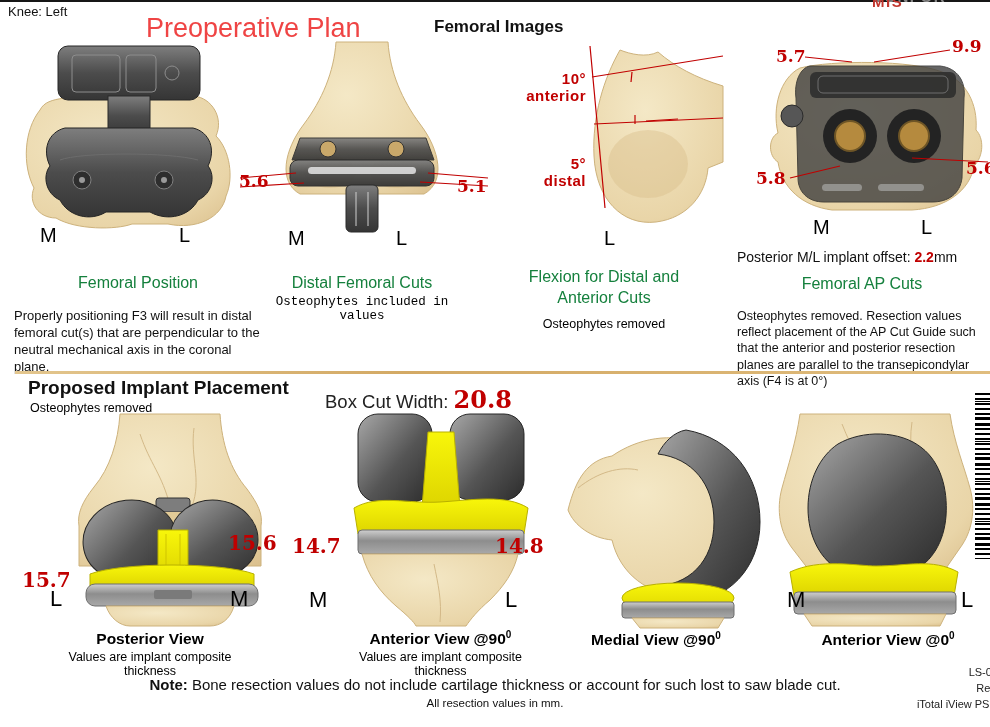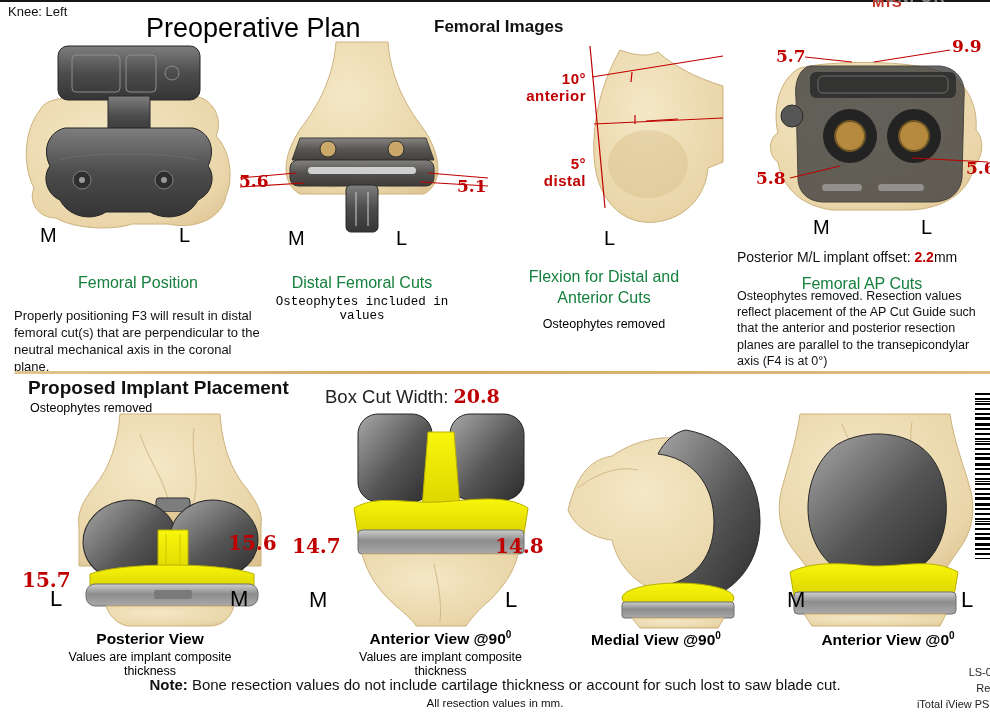--- a/index.html
+++ b/index.html
@@ -61,21 +61,21 @@
 
 <div class="abs topline"></div>
 <div class="abs logoclip">
   <span>
       <span style="color:#8a8a8a">CONFOR</span>
       <span style="color:#c2362e">MIS</span>
     </span>
 </div>
 
 <div class="abs" style="left:8px;top:4px;font-size:13px;">Knee: Left</div>
-<div class="abs" style="left:146px;top:13px;font-size:27px;color:#000000;">Preoperative Plan</div>
+<div class="abs" style="left:146px;top:13px;font-size:27px;color:#ef4444;">Preoperative Plan</div>
 <div class="abs" style="left:434px;top:17px;font-size:17px;font-weight:bold;">Femoral Images</div>
 
 <svg style="left:20px;top:40px;" width="215" height="190" viewBox="0 0 215 190">
   <path d="M20,70 C4,90 2,125 14,148 C8,162 18,178 36,178 C56,190 96,190 112,184 L148,184 C176,190 202,178 206,156 C214,138 210,110 196,96 C204,78 192,58 174,56 L44,58 C32,60 24,62 20,70 Z" fill="url(#gbone)" stroke="#cdb27c"></path>
   <rect x="38" y="6" width="142" height="54" rx="10" fill="url(#gjig)" stroke="#262626"></rect>
   <rect x="52" y="15" width="48" height="37" rx="4" fill="none" stroke="#8d8d8d"></rect>
   <rect x="106" y="15" width="30" height="37" rx="4" fill="none" stroke="#8d8d8d"></rect>
   <circle cx="152" cy="33" r="7" fill="none" stroke="#8d8d8d"></circle>
   <rect x="88" y="56" width="42" height="40" fill="url(#gjig)" stroke="#2a2a2a"></rect>
   <path d="M45,88 C28,92 22,110 30,126 C22,136 26,154 40,160 C48,176 70,182 86,172 L130,172 C148,182 170,176 178,160 C192,154 196,136 188,126 C196,110 190,92 173,88 Z" fill="url(#gjig)" stroke="#242424"></path>
@@ -172,29 +172,29 @@
 <div class="abs h c" style="left:20px;width:236px;top:274px;">Femoral Position</div>
 <div class="abs para" style="left:14px;width:250px;top:307px;">Properly positioning F3 will result in distal femoral cut(s) that are perpendicular to the neutral mechanical axis in the coronal plane.</div>
 
 <div class="abs h c" style="left:262px;width:200px;top:274px;">Distal Femoral Cuts</div>
 <div class="abs sub c" style="left:262px;width:200px;top:295px;font-family:Liberation Mono, monospace;">Osteophytes included in values</div>
 
 <div class="abs h c" style="left:513px;width:182px;top:266px;line-height:21px;">Flexion for Distal and Anterior Cuts</div>
 <div class="abs sub c" style="left:513px;width:182px;top:317px;">Osteophytes removed</div>
 
 <div class="abs h c" style="left:737px;width:250px;top:275px;">Femoral AP Cuts</div>
-<div class="abs" style="left:737px;width:253px;top:288px;font-size:12.5px;line-height:16.2px;">Osteophytes removed. Resection values reflect placement of the AP Cut Guide such that the anterior and posterior resection planes are parallel to the transepicondylar axis (F4 is at 0°)</div>
+<div class="abs" style="left:737px;width:253px;top:308px;font-size:12.5px;line-height:16.2px;">Osteophytes removed. Resection values reflect placement of the AP Cut Guide such that the anterior and posterior resection planes are parallel to the transepicondylar axis (F4 is at 0°)</div>
 
 <div class="abs divider"></div>
 
 <div class="abs" style="left:28px;top:377px;font-size:19px;font-weight:bold;">Proposed Implant Placement</div>
 <div class="abs sub" style="left:30px;top:401px;">Osteophytes removed</div>
 <div class="abs" style="left:325px;top:385px;font-size:18.5px;color:#222;">
   <span>Box Cut Width:</span>
-  <span class="meas2" style="font-size:19px;">20.8</span>
+  <span class="meas2" style="font-size:24px;">20.8</span>
 </div>
 
 <svg style="left:62px;top:414px;" width="215" height="212" viewBox="0 0 215 212">
   <path d="M58,0 L158,0 C160,30 168,55 185,75 C196,90 201,100 199,112 L199,152 L17,152 L17,112 C15,100 20,88 32,73 C48,54 56,28 58,0 Z" fill="url(#gbone)" stroke="#cdb27c"></path>
   <path d="M78,20 C88,50 100,60 108,92" fill="none" stroke="#d3b988"></path>
   <path d="M132,14 C128,44 140,66 130,92" fill="none" stroke="#d3b988"></path>
   <rect x="94" y="84" width="34" height="14" rx="3" fill="#7d7d7d" stroke="#333"></rect>
   <rect x="96" y="98" width="30" height="22" fill="#e2cb97"></rect>
   <ellipse cx="68" cy="127" rx="47" ry="41" fill="url(#gimp)" stroke="#262626" transform="rotate(-6 68 127)"></ellipse>
   <ellipse cx="152" cy="125" rx="44" ry="39" fill="url(#gimp)" stroke="#262626" transform="rotate(5 152 125)"></ellipse>

